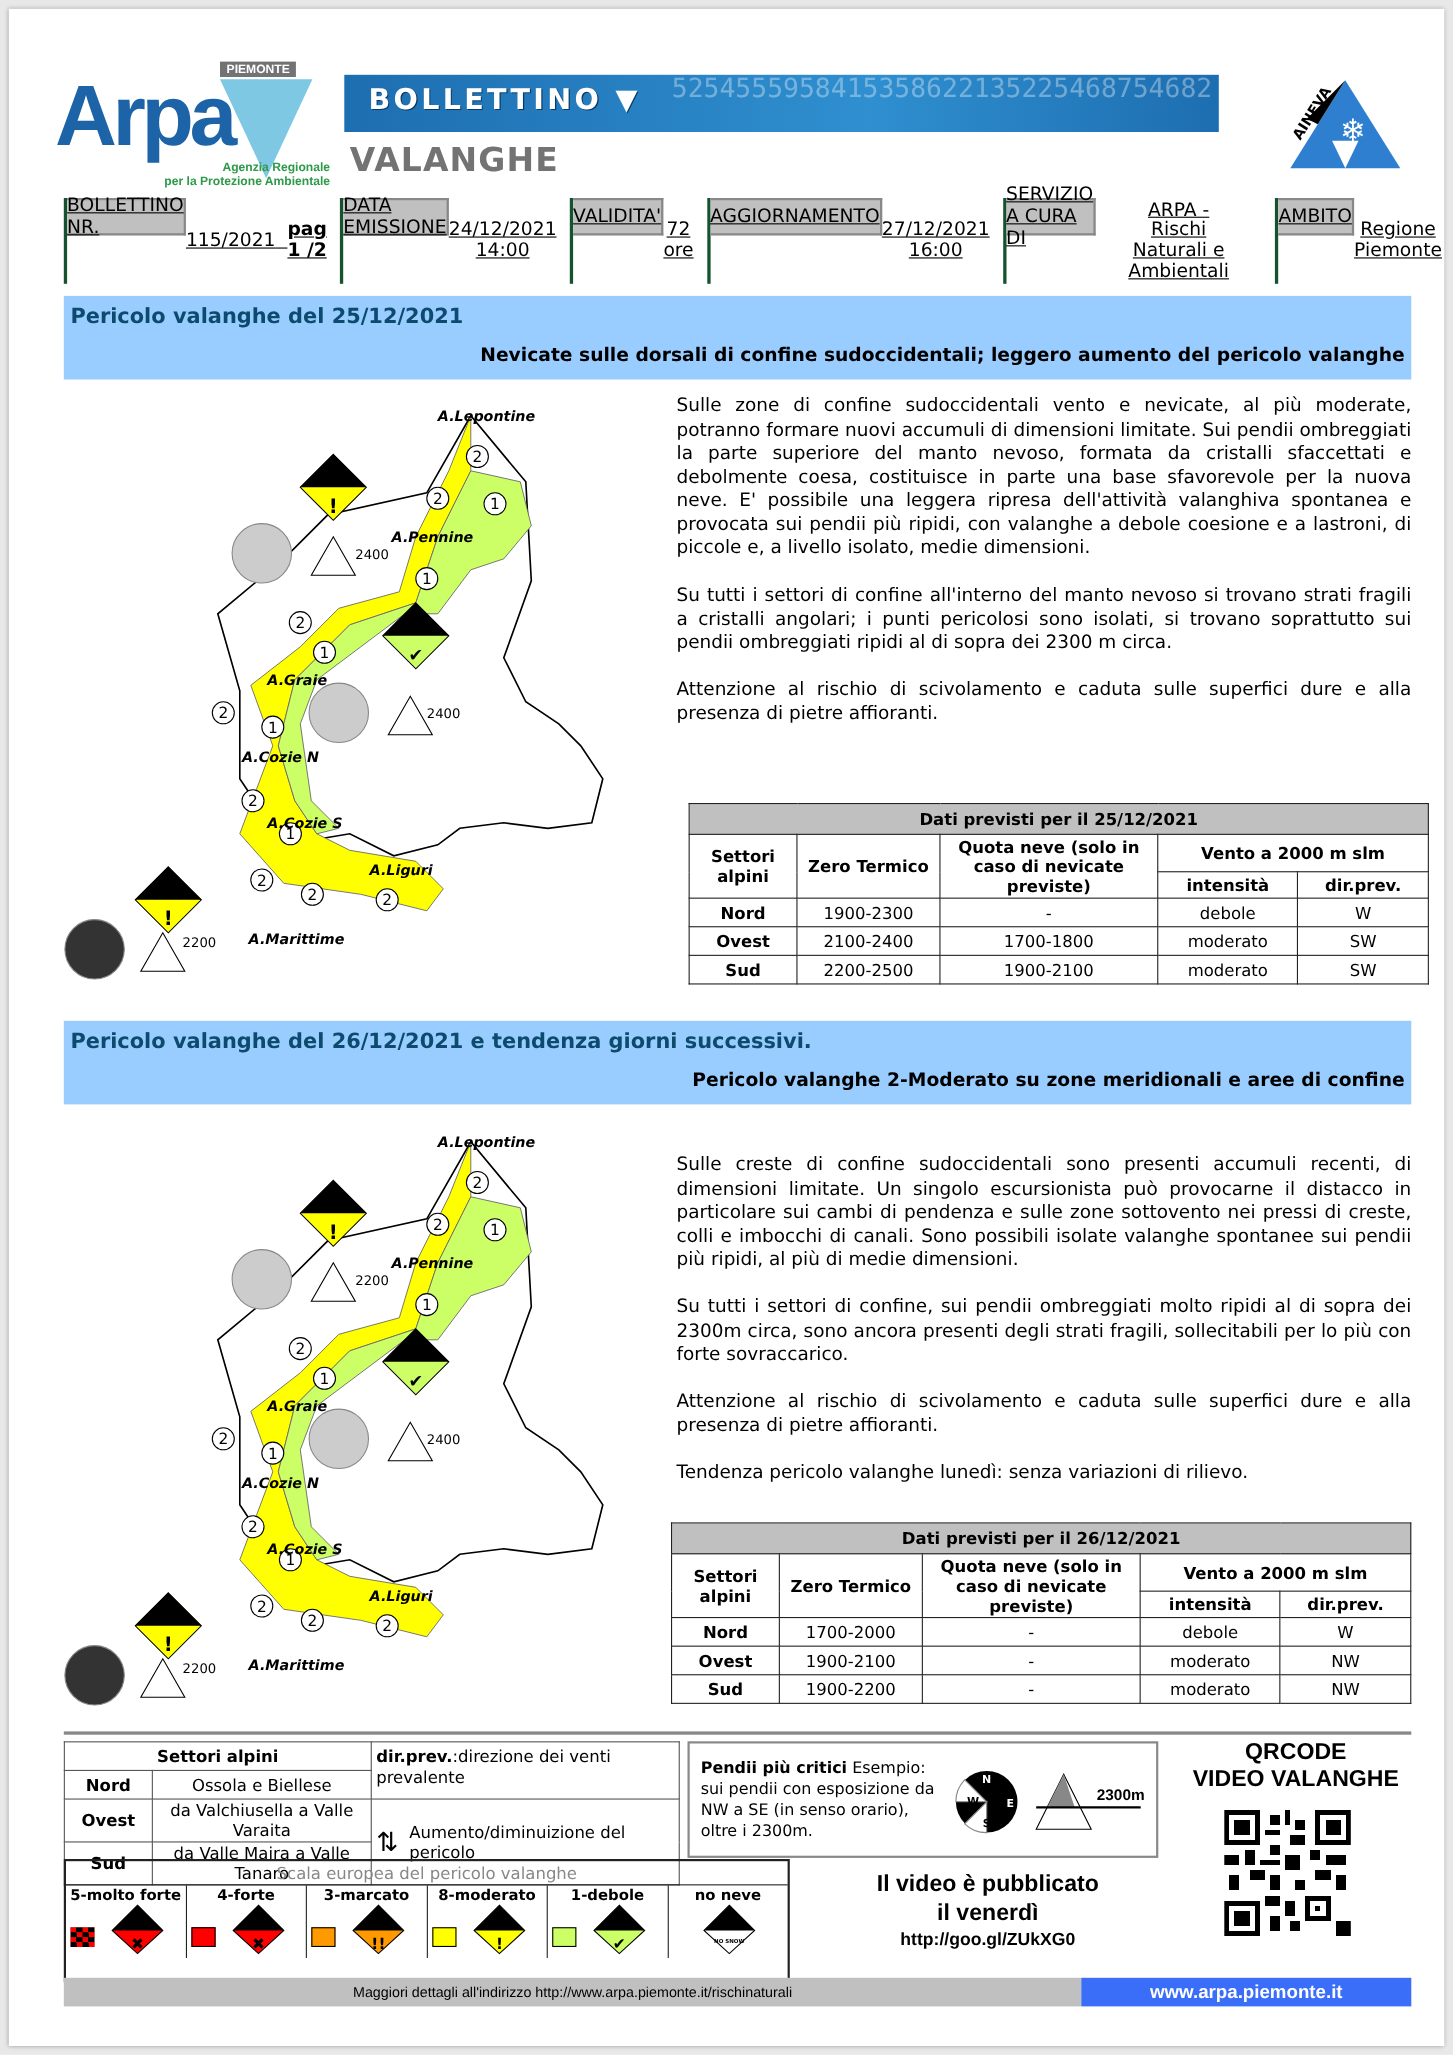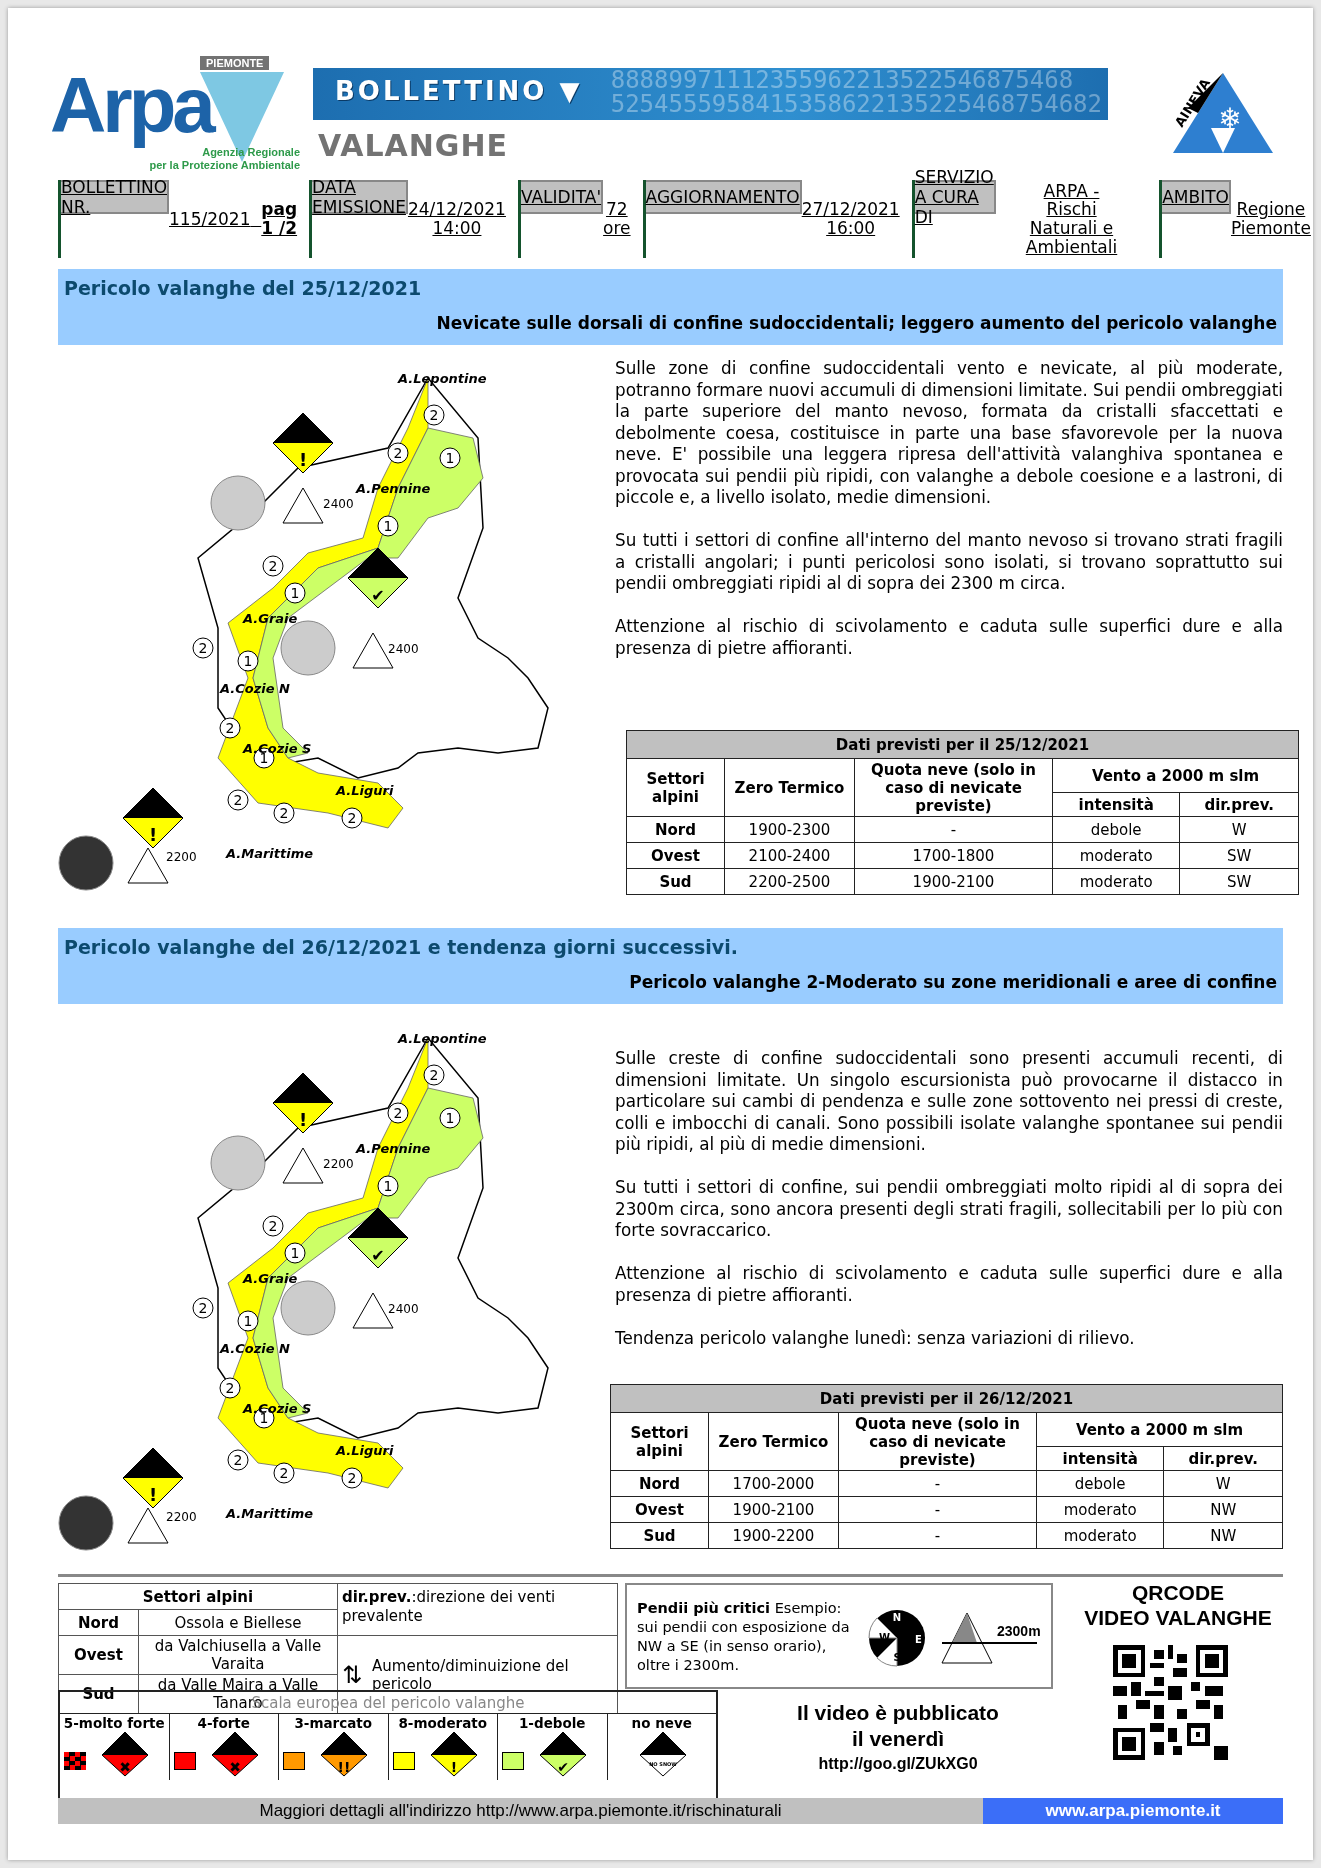--- a/index.html
+++ b/index.html
@@ -52,41 +52,40 @@
   .scale { left: 50px; top: 1682px; width: 660px; height: 112px; border: 2px solid #222; }
   .scale .st { height: 22px; border-bottom: 1.5px solid #222; text-align: center; font-size: 15px; color: #888; line-height: 22px; }
   .scale .cells { display: flex; height: 66px; }
   .scale .cell { flex: 1; border-right: 1.5px solid #222; position: relative; }
   .scale .cell:last-child { border-right: none; }
   .scale .cell .lb { text-align: center; font-weight: bold; font-size: 13.5px; line-height: 18px; }
   .video-info { left: 730px; top: 1692px; width: 320px; text-align: center; font-family: "Liberation Sans", sans-serif; font-weight: bold; }
   .qr-title { left: 1065px; top: 1572px; width: 210px; text-align: center; font-family: "Liberation Sans", sans-serif; font-weight: bold; font-size: 21px; line-height: 25px; }
   .qr { left: 1105px; top: 1637px; width: 115px; height: 115px; }
 
-  .footer-grey { left: 50px; top: 1790px; width: 925px; height: 26px; background: #c0c0c0; text-align: center; font-family: "Liberation Sans", sans-serif; font-size: 17px; line-height: 26px; color: #000; }
+  .footer-grey { left: 50px; top: 1790px; width: 925px; height: 26px; background: #c0c0c0; text-align: center; font-family: "Liberation Sans", sans-serif; font-size: 13px; line-height: 26px; color: #000; }
   .footer-blue { left: 975px; top: 1790px; width: 300px; height: 26px; background: #3b6ef8; text-align: center; font-family: "Liberation Sans", sans-serif; font-size: 17px; line-height: 26px; color: #fff; font-weight: bold; }
 </style>
 </head>
 <body>
 
 <div class="page">
 
   <div class="abs arpa-logo">
     <div class="piemonte-tag">PIEMONTE</div>
     <div class="arpa-tri"></div>
     <div class="arpa-word">Arpa</div>
     <div class="arpa-sub">
       <div>Agenzia Regionale</div>
       <div>per la Protezione Ambientale</div>
     </div>
   </div>
 
   <div class="abs bollettino-banner">
     <div class="digits">
-      <div>88889971112355962213522546875468</div>
       <div>5254555958415358622135225468754682</div>
     </div>
     <div class="label"><span>BOLLETTINO</span> <span>▼</span></div>
   </div>
   <div class="abs valanghe-title">VALANGHE</div>
 
   <div class="abs aineva">
     <svg width="110" height="90" viewBox="0 0 110 90">
       <polygon points="55,5 105,85 5,85" fill="#2e7fd0"></polygon>
       <polygon points="55,5 30,45 20,40" fill="#000"></polygon>

